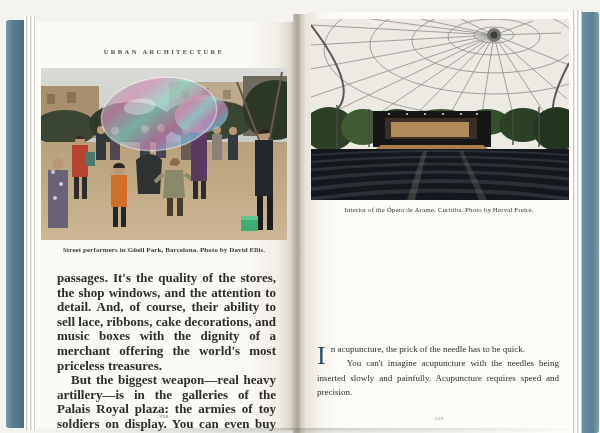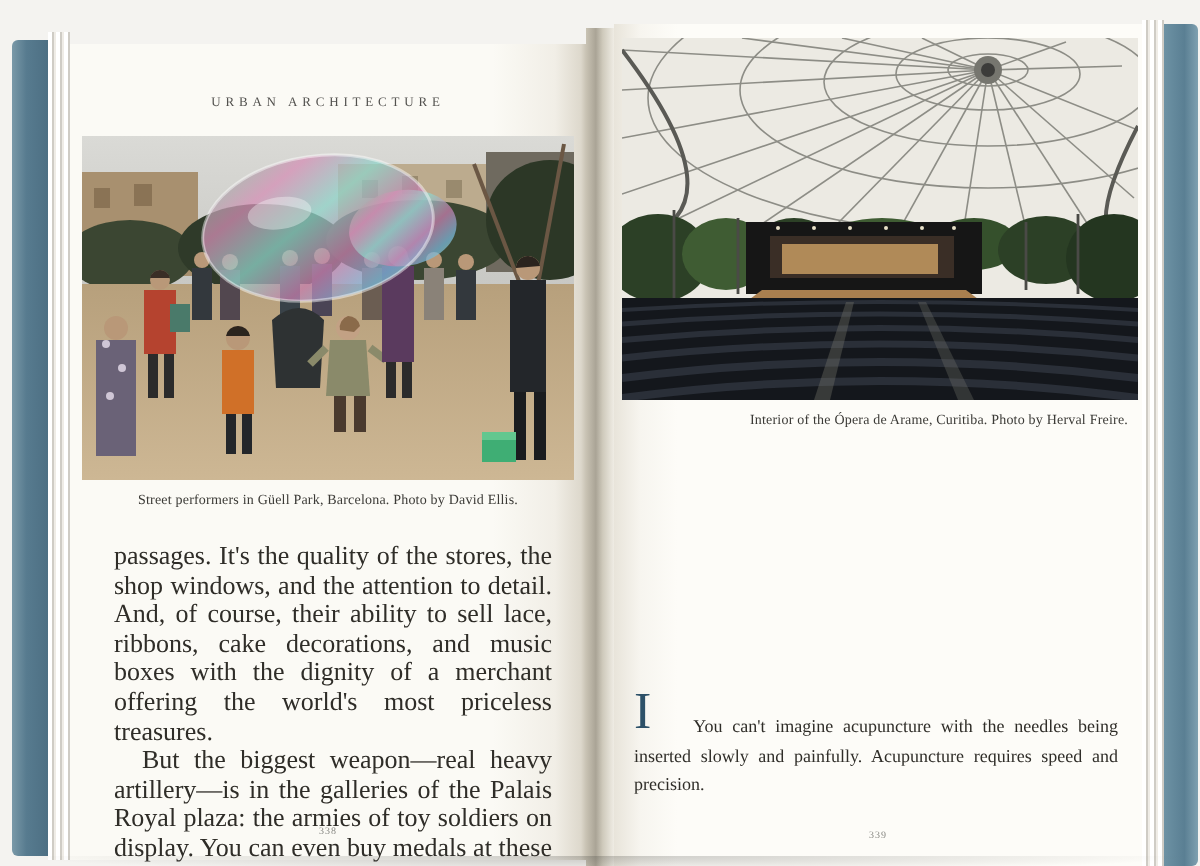--- a/index.html
+++ b/index.html
@@ -24,20 +24,21 @@
     background:repeating-linear-gradient(90deg,#ffffff 0 2px,#cfccc5 2px 3px,#efece6 3px 4px);
   }
   .stack-right{
     position:absolute;left:567px;top:2px;width:11px;height:423px;
     background:repeating-linear-gradient(90deg,#ffffff 0 2px,#cfccc5 2px 3px,#efece6 3px 4px);
   }
   .page{position:absolute;background:#fbfaf5;}
   .page-left{
     left:31px;top:14px;width:258px;height:408px;
     background:linear-gradient(90deg,#fbfaf5 0 82%,#f1eee6 94%,#ddd8cc 99%,#c9c3b4 100%);
+    font-weight:bold;
   }
   .gutter{
     position:absolute;left:289px;top:6px;width:14px;height:419px;
     background:linear-gradient(90deg,#c9c3b4,#aaa496 35%,#cfcabc 60%,#efece4 100%);
   }
   .page-right{
     left:303px;top:4px;width:264px;height:421px;
     background:linear-gradient(90deg,#e8e4da 0,#f7f5ef 5%,#fdfcf8 12%,#fdfcf8 100%);
   }
   .running-header{
@@ -56,21 +57,21 @@
   }
   .body-left p{margin:0;}
   .body-left p.indented{text-indent:14px;}
   .page-num{
     position:absolute;left:0;width:100%;text-align:center;
     font-size:5px;color:#8a8a85;letter-spacing:0.5px;
   }
   .page-num-left{top:392px;}
   .page-num-right{top:404px;}
   .photo-right{left:4px;top:7px;width:258px;height:181px;}
-  .caption-right{top:194px;left:7px;width:250px;text-align:right;}
+  .caption-right{top:194px;left:7px;width:250px;text-align:center;}
   .section-heading{
     position:absolute;top:267px;left:10px;width:244px;
     font-family:"Liberation Sans","DejaVu Sans",sans-serif;
     font-weight:bold;font-size:11.5px;letter-spacing:0.4px;color:#4e7288;
   }
   .body-right{
     position:absolute;top:330px;left:10px;width:242px;
     font-size:9px;line-height:14.4px;text-align:justify;color:#2f2d28;
   }
   .dropcap{
@@ -280,21 +281,21 @@
         <path d="M0,180 Q129,163 258,180" stroke="#2a2f38" stroke-width="4" fill="none"></path>
         <path d="M96,181 L104,181 L116,132 L112,132 Z" fill="#7c7b70" opacity="0.35"></path>
         <path d="M168,181 L176,181 L152,132 L148,132 Z" fill="#7c7b70" opacity="0.3"></path>
       </g>
     </svg>
 
     <div class="caption caption-right">Interior of the Ópera de Arame, Curitiba. Photo by Herval Freire.</div>
 
 
     <div class="body-right">
-      <span class="dropcap">I</span><br>
+      <span class="dropcap">I</span><span>n acupuncture, the prick of the needle has to be quick.</span><br>
       <span class="line-indent">You can't imagine acupuncture with the needles being inserted slowly and painfully. Acupuncture requires speed and precision.</span>
     </div>
 
     <div class="page-num page-num-right">339</div>
   </div>
 
   <div class="stack-right"></div>
   <div class="cover-right"></div>
   <div class="book-shadow"></div>
 </div>

